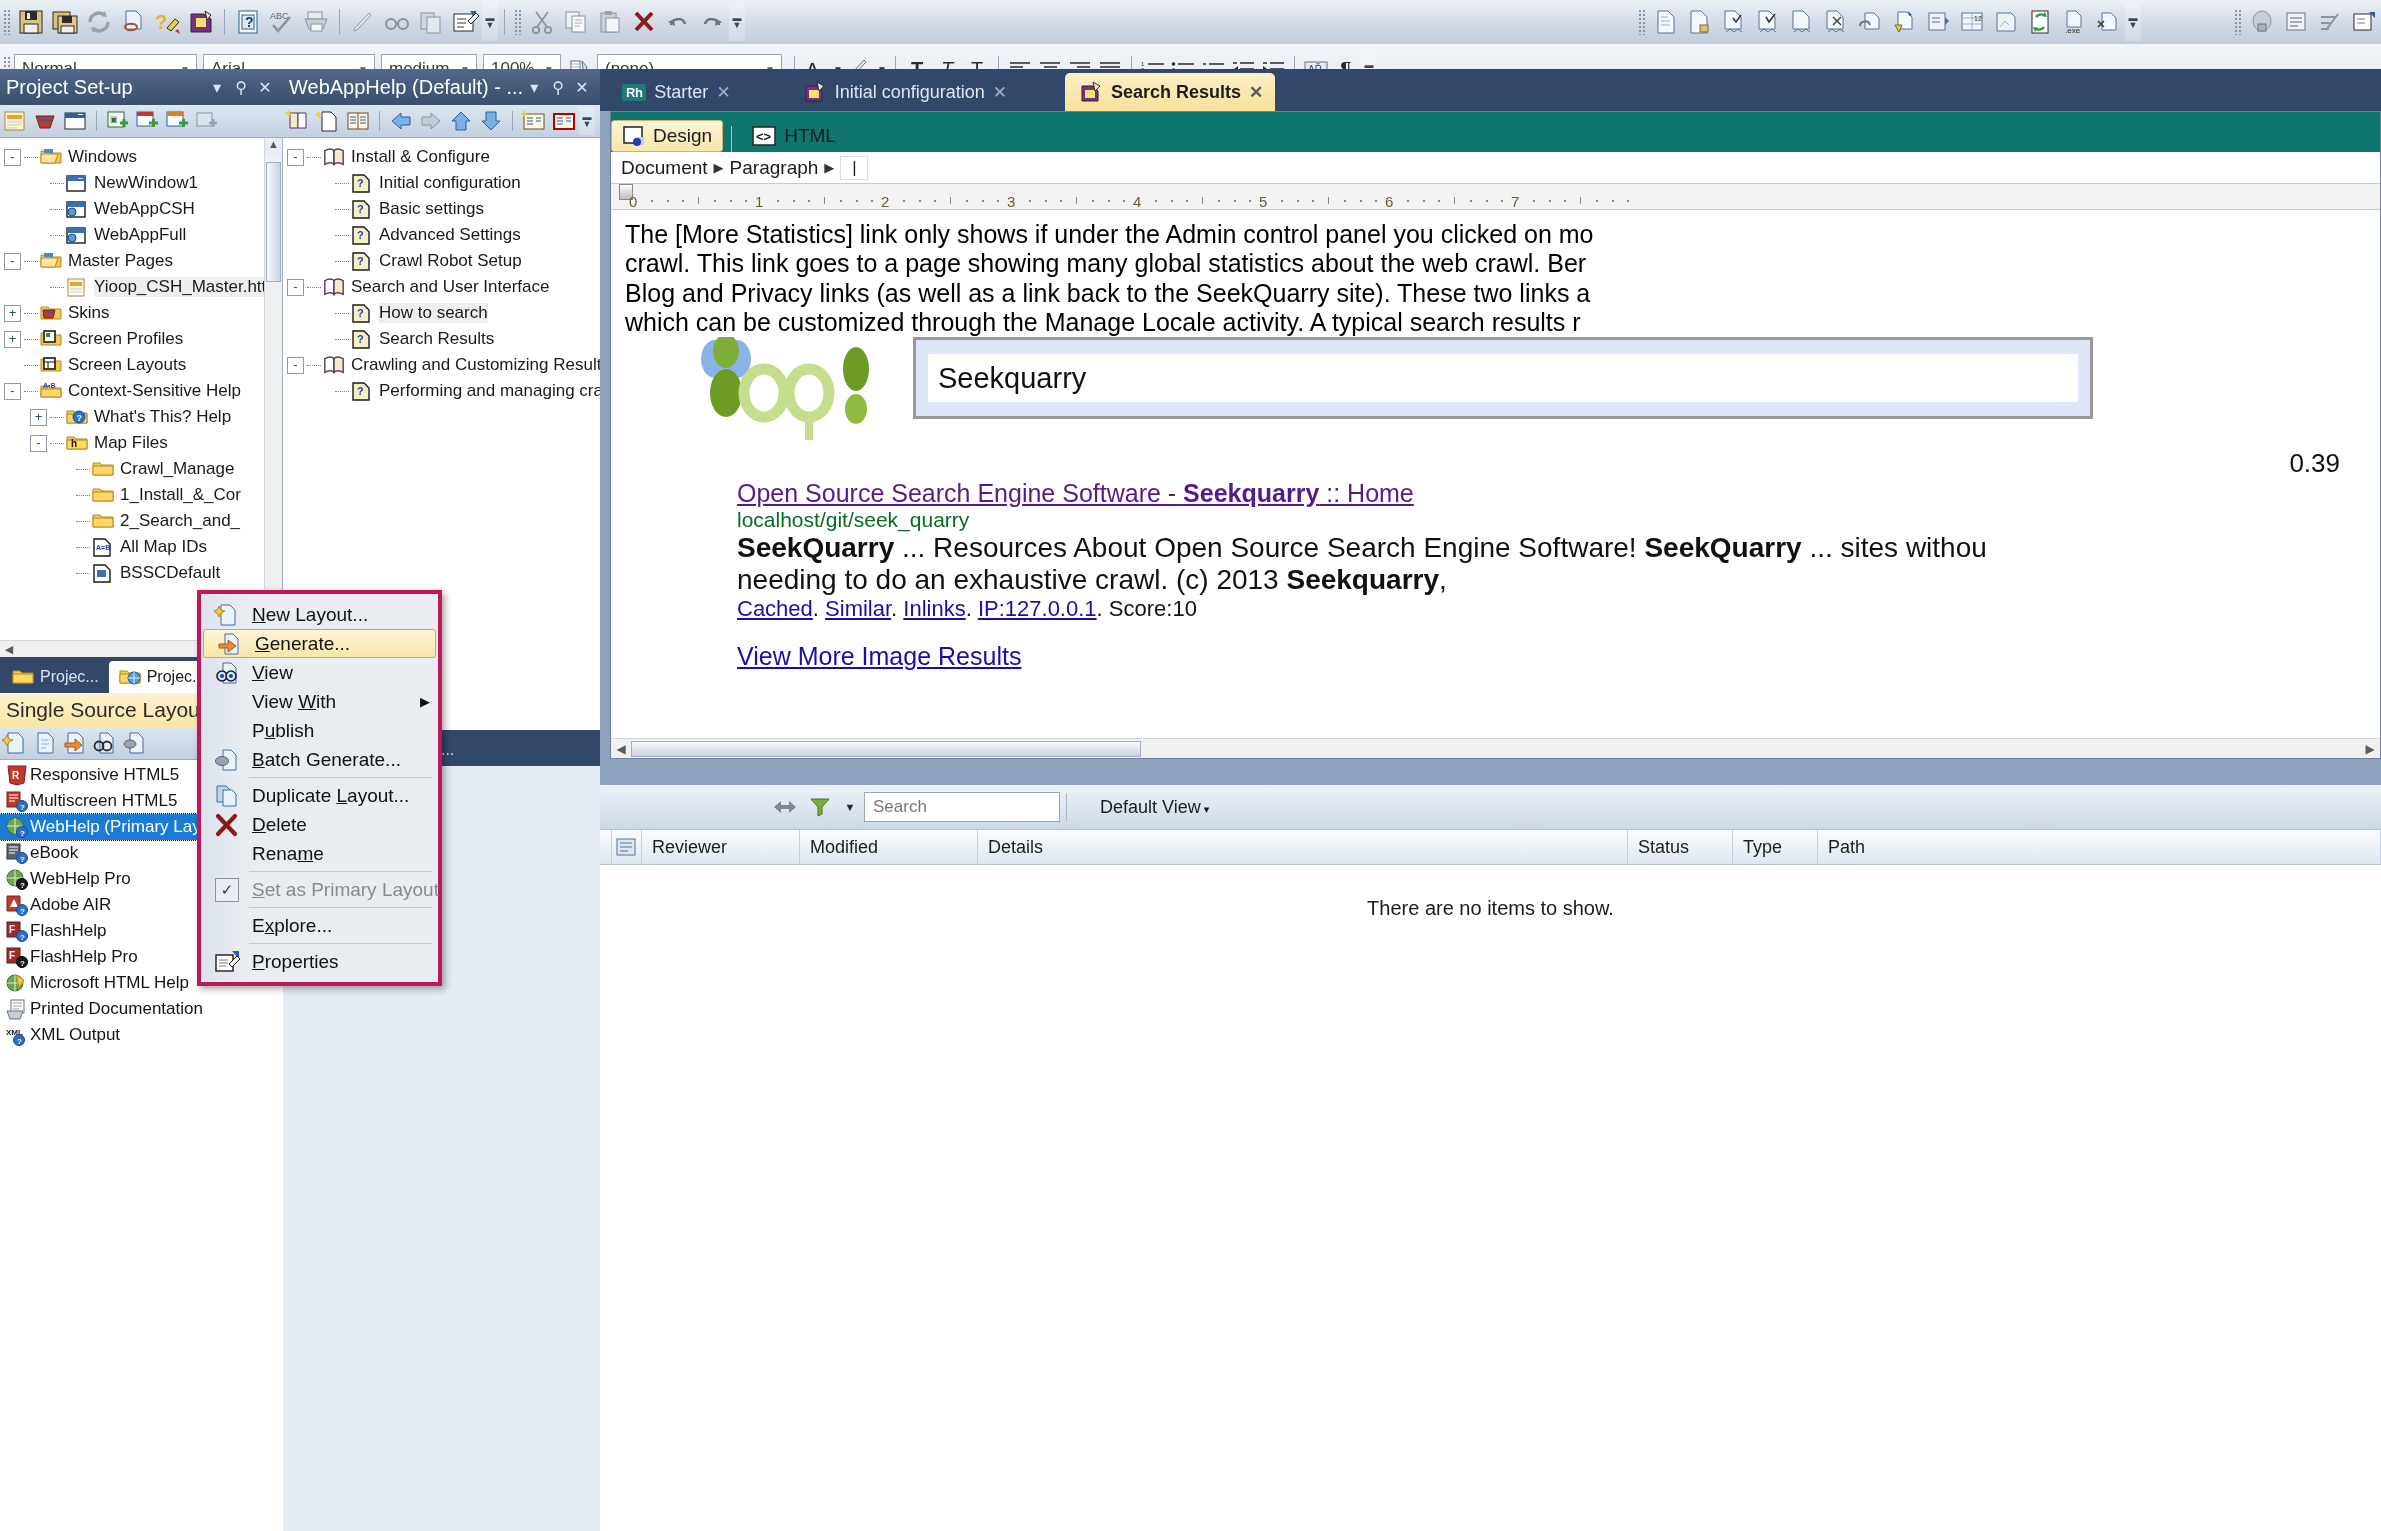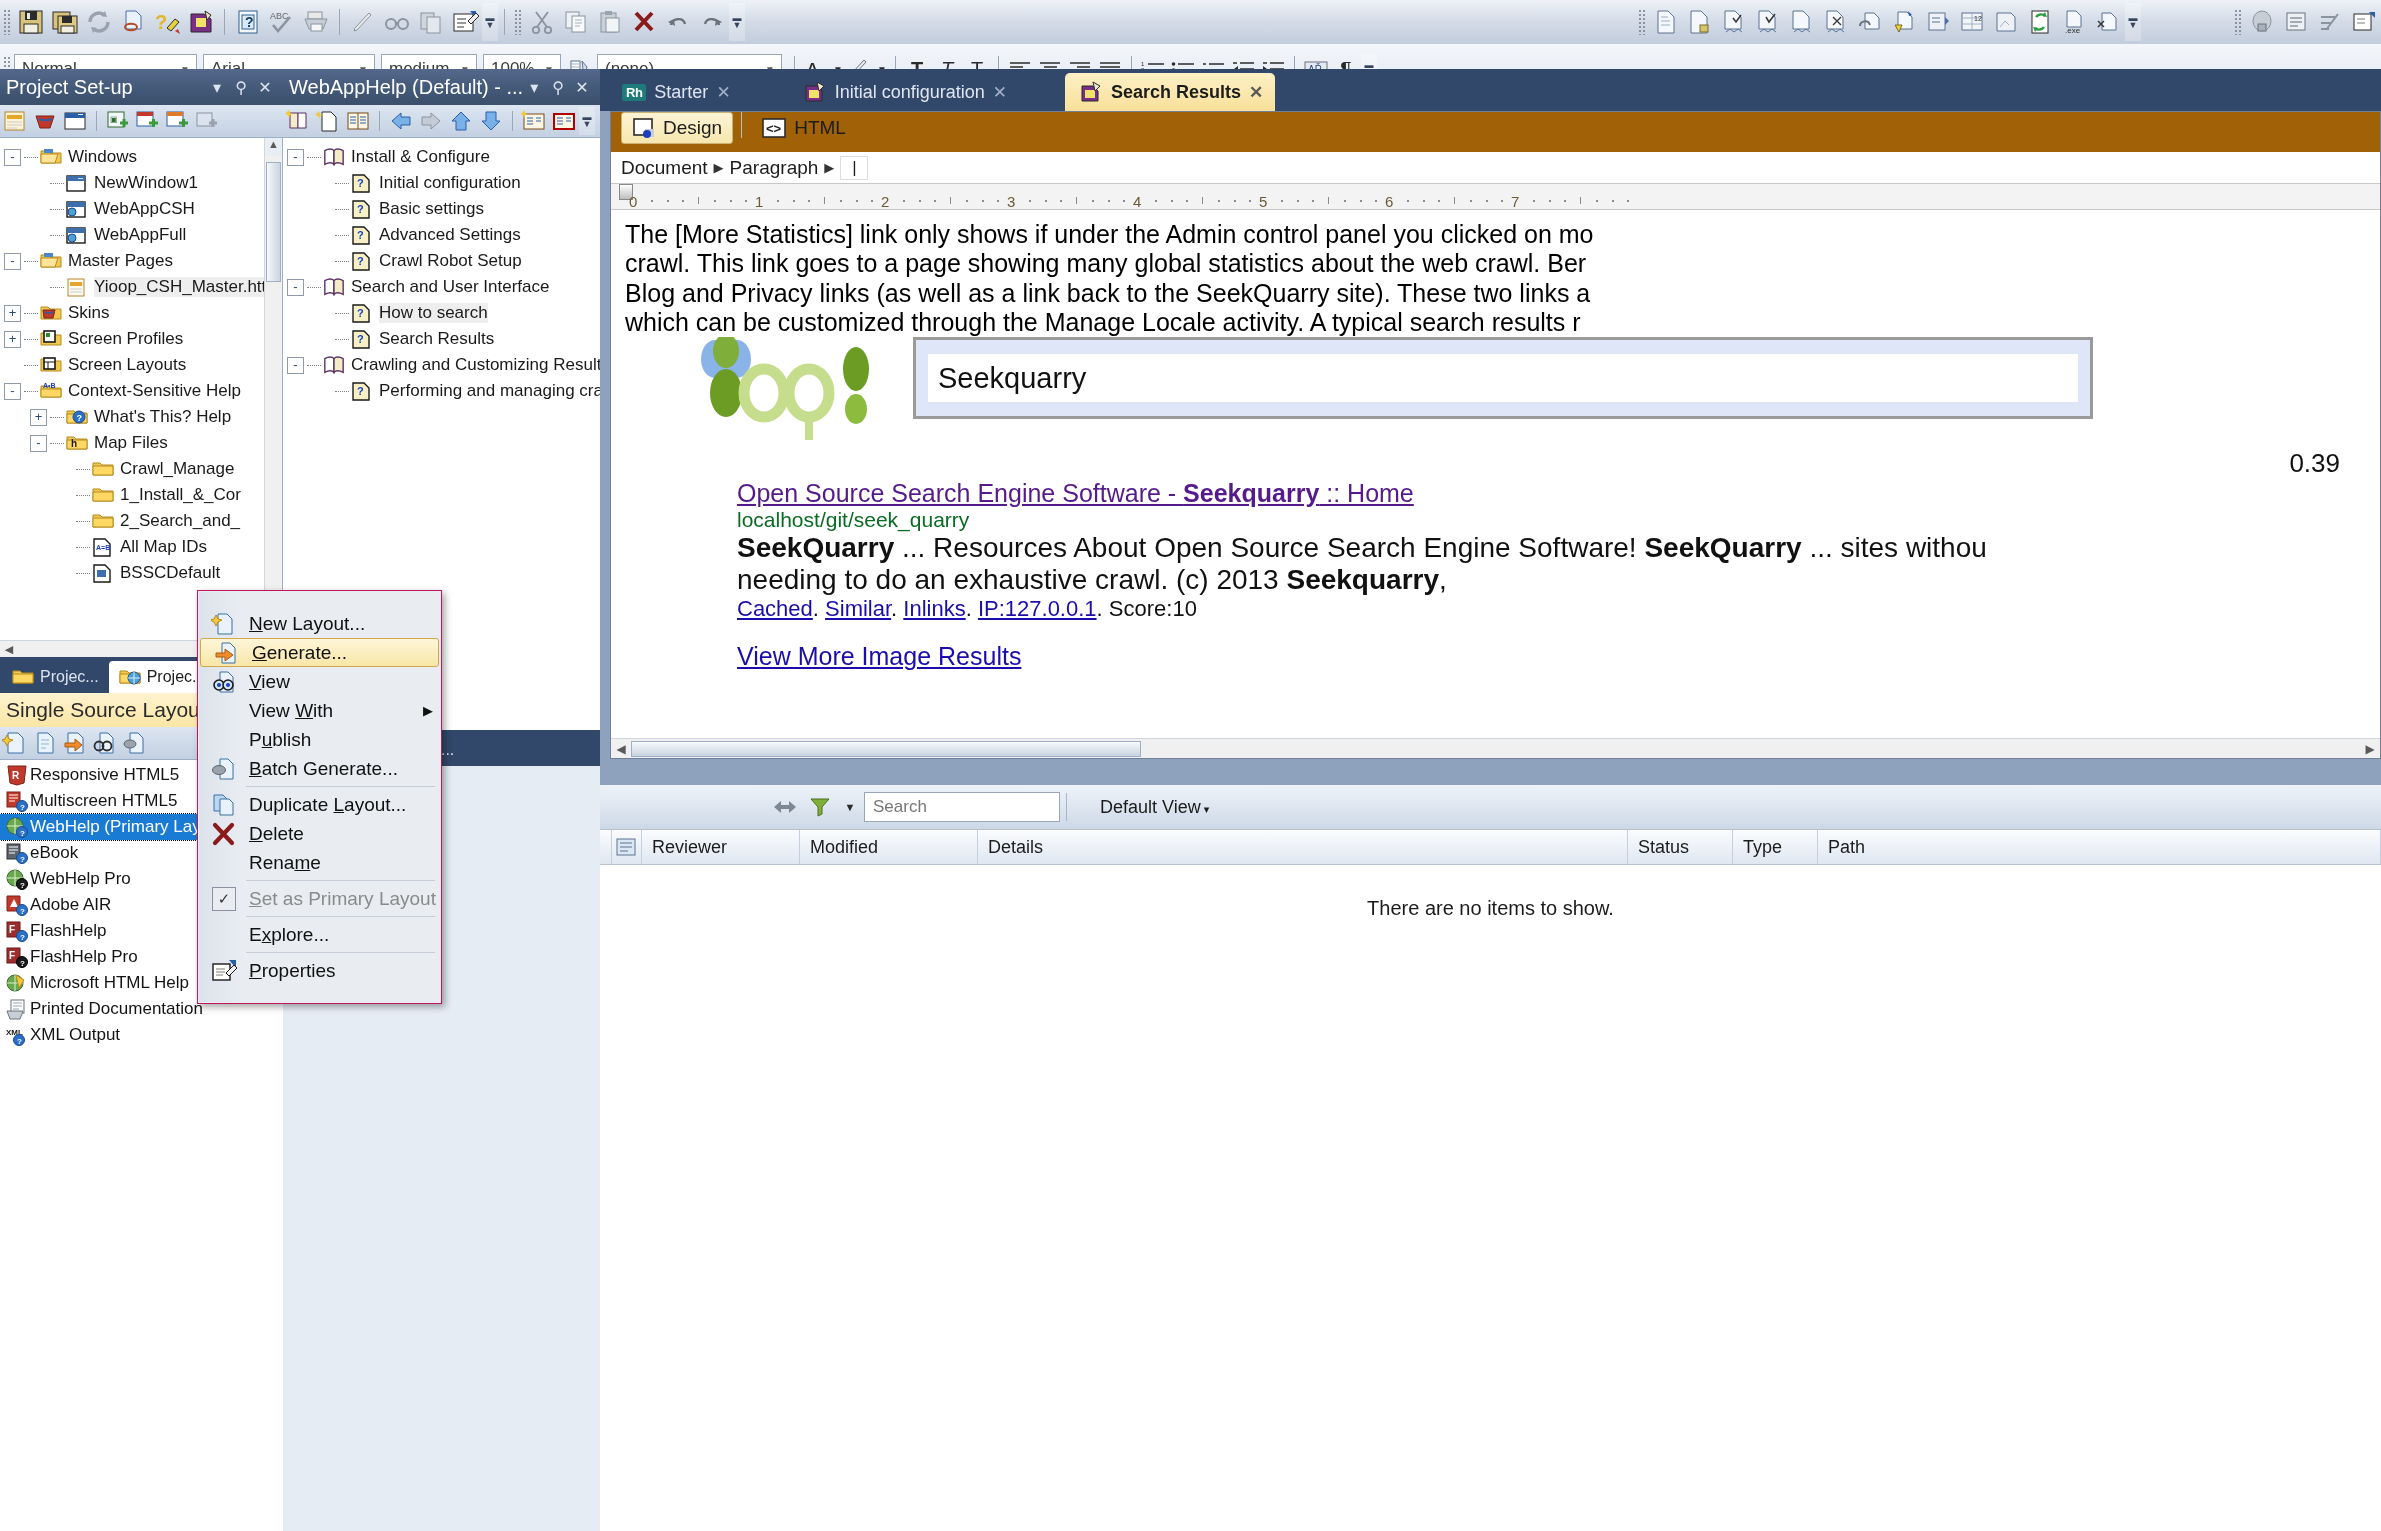--- a/index.html
+++ b/index.html
@@ -129,22 +129,22 @@
   .doctab { height: 38px; display: flex; align-items: center; gap: 8px; padding: 0 12px;
     font-size: 18px; color: #dfe6f1; border-radius: 5px 5px 0 0; white-space: nowrap; }
   .doctab.active { background: linear-gradient(to bottom,#fdf0c6,#f8e099); color: #1c1c1c; font-weight: bold; }
   .doctab .x { font-size: 17px; color: #9fb0c6; }
   .doctab.active .x { color: #5a5a5a; }
   .rh-badge { background: #1f7a7a; color: #fff; font-size: 13px; font-weight: bold;
     padding: 1px 4px; border-radius: 2px; letter-spacing: -.5px; }
 
   #edpane { position: absolute; left: 10px; top: 42px; width: 1771px; height: 648px; background: #fff;
     border: 1px solid #6e809a; }
-  #viewbar { height: 40px; display: flex; align-items: flex-start; padding-left: 10px; gap: 4px;
-    background: #a16207; }
+  #viewbar { height: 40px; display: flex; align-items: flex-end; gap: 4px;
+    background: #0f766e; }
   .viewtab { display: flex; align-items: center; gap: 7px; height: 32px; padding: 0 10px;
     font-size: 19px; color: #1c1c1c; border: 1px solid transparent; border-radius: 3px; }
   .viewtab.active { background: linear-gradient(to bottom,#fdf4d6,#f7e7ae); border-color: #cdb273; }
   #breadcrumb { height: 32px; display: flex; align-items: center; gap: 6px; padding-left: 10px;
     font-size: 19px; color: #1c1c1c; border-bottom: 1px solid #c8c8c8; }
   .bc-arrow { color: #333; font-size: 13px; }
   .bc-caret { width: 28px; height: 24px; background:#fff; border:1px solid #ddd; display:flex;
     align-items:center; justify-content:center; font-size:17px;}
 
   #ruler { height: 26px; background: #f3f3f3; border-bottom: 1px solid #c8c8c8;
@@ -191,22 +191,22 @@
   #bp-head { height: 36px; display: flex; align-items: center;
     background: linear-gradient(to bottom,#fbfcfe,#dfe7f1); border-top: 1px solid #b7c2d1;
     border-bottom: 1px solid #b7c2d1; font-size: 18px; color: #1c1c1c; }
   .bh { padding-left: 10px; border-right: 1px solid #c4cedc; height: 100%; display: flex; align-items: center; }
   #bp-body { background: #fff; height: 666px; }
   .noitems { text-align: center; font-size: 20px; color: #1c1c1c; padding-top: 32px; }
 
   
   #ctxmenu {
     position: absolute; left: 197px; top: 590px; width: 245px;
-    background: #e9edf2; border: 1px solid #be185d;
-    box-shadow: 3px 3px 7px rgba(0,0,0,.35); z-index: 500; padding: 18px 0;
+    background: #e9edf2; border: 4px solid #be185d;
+    box-shadow: 3px 3px 7px rgba(0,0,0,.35); z-index: 500; padding: 6px 0;
   }
   #ctxmenu .gutter { position: absolute; left: 1px; top: 1px; bottom: 1px; width: 43px;
     background: linear-gradient(to right,#dde3eb,#e9edf2); }
   .mi { position: relative; display: flex; align-items: center; height: 29px;
     font-size: 19px; color: #111; padding-left: 8px; }
   .mi .ig { width: 36px; display: flex; align-items: center; justify-content: center; flex: 0 0 auto; }
   .mi .ml { flex: 1 1 auto; padding-left: 7px; white-space: nowrap; }
   .mi .sub { font-size: 13px; padding-right: 8px; }
   .mi.hl { background: linear-gradient(to bottom,#fdf5d8,#f8e7a8);
            border: 1px solid #d2a94a; border-radius: 3px; margin: 0 2px; height: 29px; }

